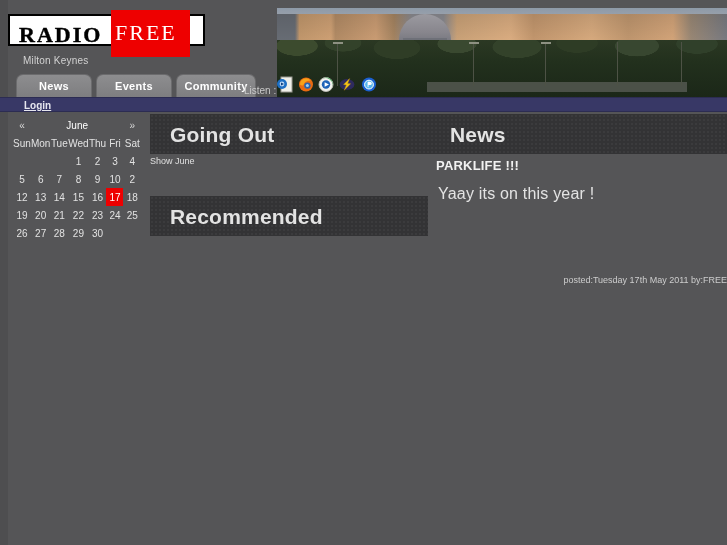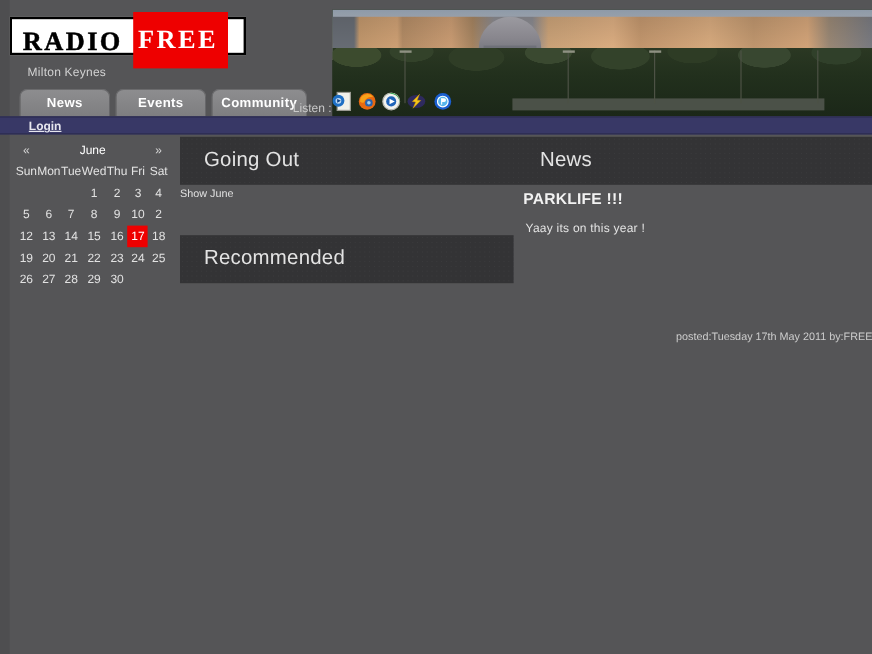--- a/index.html
+++ b/index.html
@@ -72,21 +72,21 @@
     top: 0px;
     width: 79px;
     height: 47px;
     background: #ee0000;
   }
   .logo-free {
     position: absolute;
     left: 4px;
     top: 10px;
     font-family: "Liberation Serif", serif;
-    font-weight: bold;
+    font-weight: normal;
     font-size: 22px;
     letter-spacing: 2px;
     color: #ffffff;
     line-height: 26px;
   }
   .sub-title {
     position: absolute;
     left: 23px;
     top: 55px;
     font-size: 10px;
@@ -288,23 +288,23 @@
     width: 577px;
     height: 40px;
     background: #333335;
     background-image:
       radial-gradient(rgba(255,255,255,0.045) 0.7px, rgba(0,0,0,0) 0.8px);
     background-size: 4px 4px;
   }
   .band-title {
     position: absolute;
     top: 9px;
-    font-size: 17px;
+    font-size: 21px;
     color: #e3e3e3;
-    font-weight: normal;
+    font-weight: bold;
     letter-spacing: 0.2px;
   }
   .band-goingout { left: 20px; }
   .band-news { left: 300px; }
 
   
   .show-month {
     position: absolute;
     left: 150px;
     top: 156px;
@@ -334,21 +334,21 @@
     width: 291px;
   }
   .article-title {
     font-size: 13px;
     font-weight: bold;
     color: #f2f2f2;
     margin: 0 0 12px 0;
     letter-spacing: 0.2px;
   }
   .article-sub {
-    font-size: 10px;
+    font-size: 16px;
     color: #e3e3e3;
     margin: 0 0 10px 2px;
     letter-spacing: 0.2px;
   }
   .article-body {
     font-size: 9.5px;
     color: #cfcfcf;
     line-height: 14px;
     margin: 0;
     letter-spacing: 0.1px;

